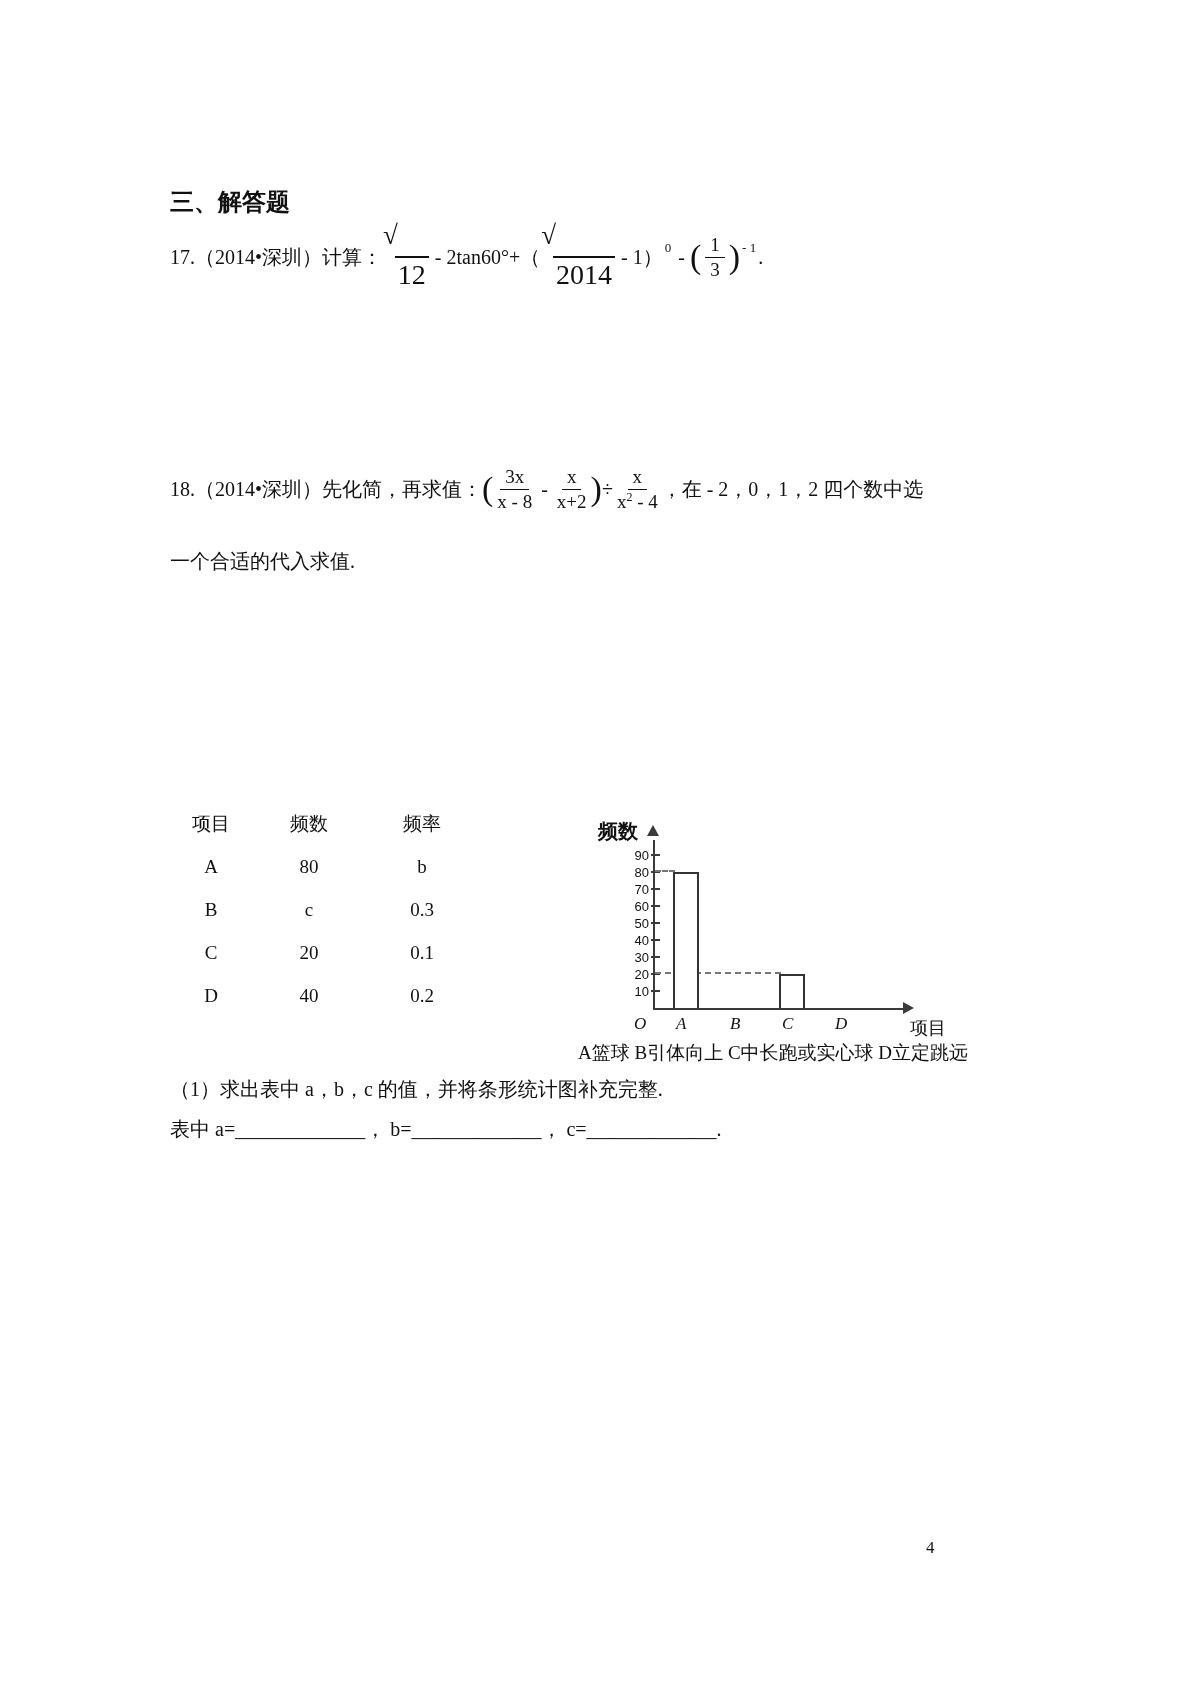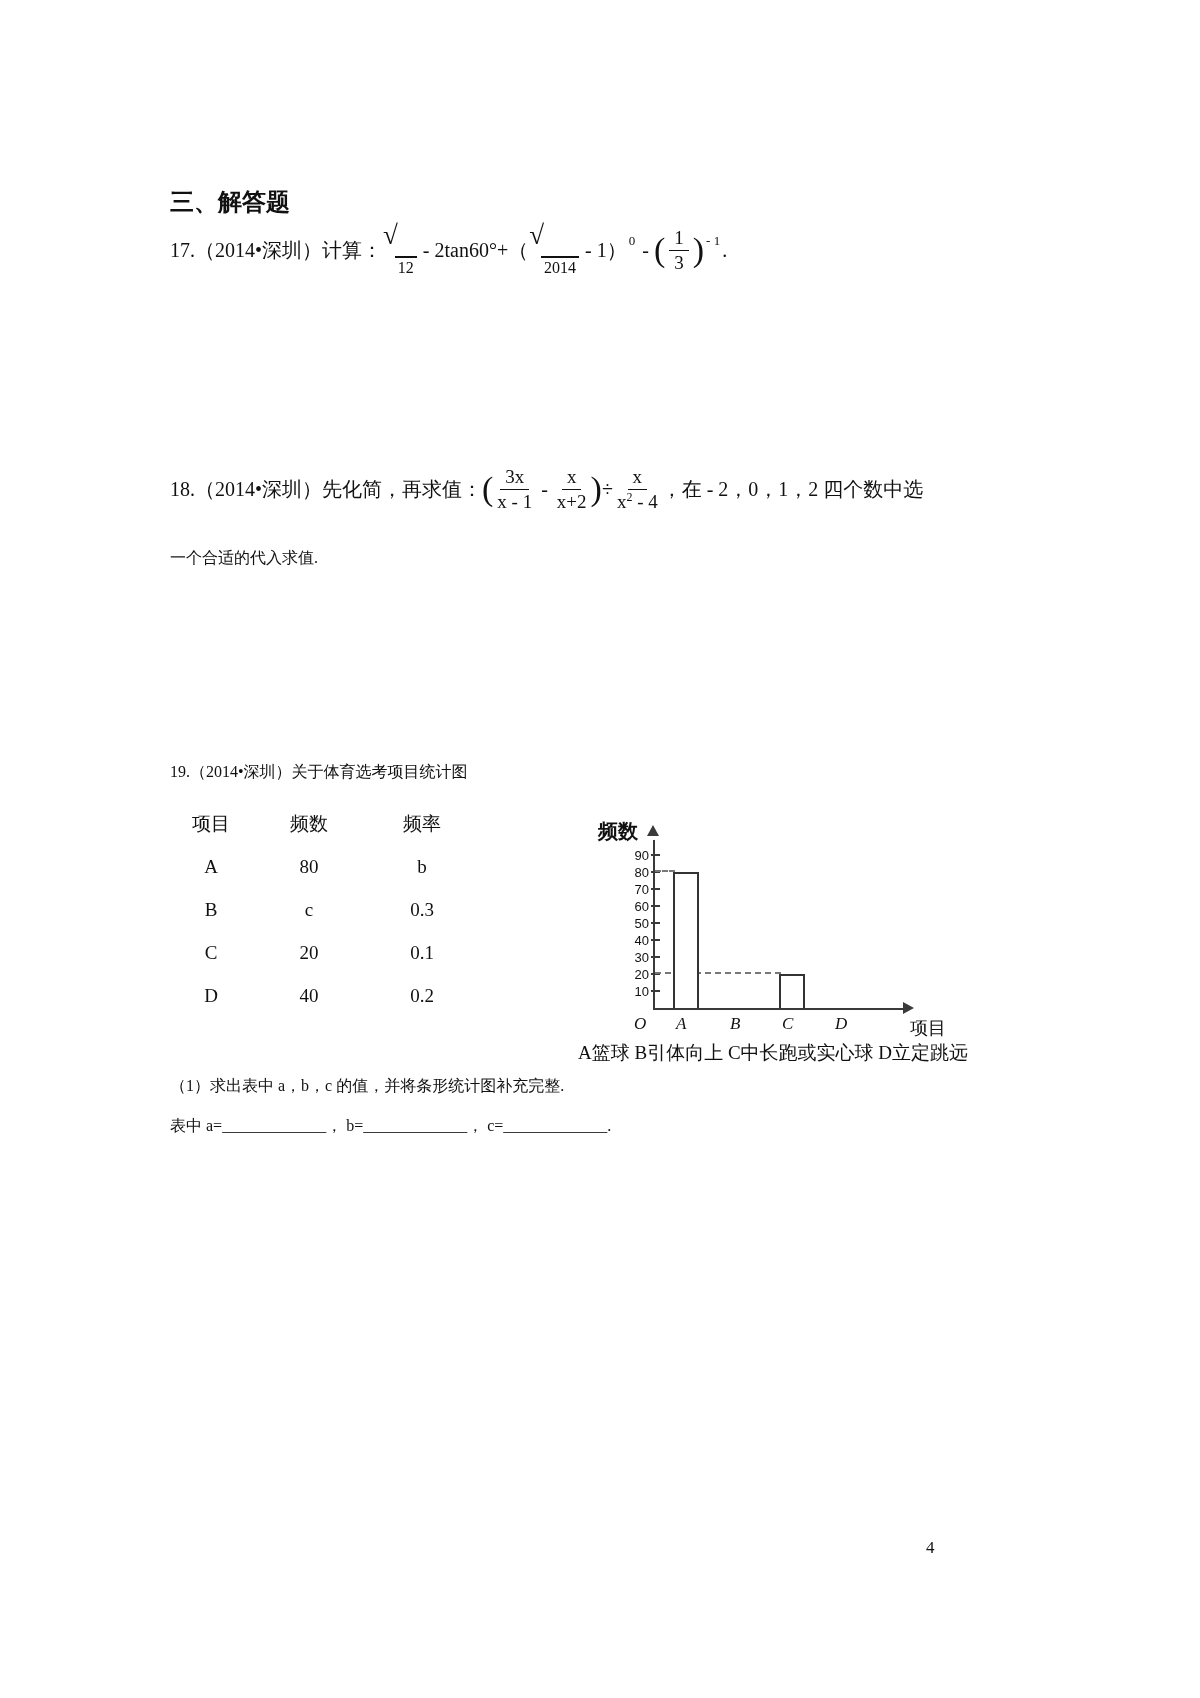--- a/index.html
+++ b/index.html
@@ -4,26 +4,26 @@
 <style>
   * { margin:0; padding:0; box-sizing:border-box; }
   html,body { background:#ffffff; }
   .page {
     position:relative; width:1200px; height:1698px; background:#ffffff;
     font-family:"Liberation Serif","DejaVu Serif",serif; color:#111;
     overflow:hidden;
   }
   .section-title { position:absolute; left:170px; top:186px; font-size:24px; font-weight:bold; }
   .mathline { position:absolute; display:flex; align-items:center; font-size:20px; }
-  .plain { position:absolute; font-size:16px; }
+  .plain { position:absolute; font-size:20px; }
   .txt { white-space:pre; font-size:20px; }
   
   .sqrt { display:inline-flex; align-items:flex-start; margin:0 1px; }
   .sqrt .sign { font-size:27px; line-height:1; margin-right:-3px; transform:translateY(-2px); }
-  .sqrt .radicand { border-top:2px solid #111; padding:1px 3px 0 3px; font-size:16px;margin-top:32px; }
+  .sqrt .radicand { border-top:2px solid #111; padding:1px 3px 0 3px; font-size:28px;margin-top:32px; }
   
   .frac { display:inline-flex; flex-direction:column; align-items:center; margin:0 4px; font-size:19px; line-height:1.15; text-align:center; }
   .frac .num { padding:0 5px 1px 5px; border-bottom:1.5px solid #111; white-space:pre; }
   .frac .den { padding-top:1px; white-space:pre; }
   .frac .den sup { font-size:12px; }
   .bigparen { font-size:34px; line-height:1; font-weight:400; transform:translateY(-1px); }
   .sup { font-size:13px; position:relative; top:-10px; white-space:pre; margin:0 2px; }
   
   .freq-table { position:absolute; left:172px; top:802px; border-collapse:collapse; font-size:19px; }
   .freq-table th, .freq-table td { font-weight:normal; text-align:center; height:43px; vertical-align:middle; padding:0; }
@@ -75,38 +75,37 @@
     <span class="bigparen">)</span>
     <span class="sup">- 1</span>
     <span class="txt">.</span>
   </div>
 
   <div class="mathline" style="left:170px; top:466px;">
     <span class="txt">18.（2014•深圳）先化简，再求值：</span>
     <span class="bigparen">(</span>
     <span class="frac">
       <span class="num">3x</span>
-      <span class="den">x - 1</span>
+      <span class="den">x - 8</span>
     </span>
     <span class="txt"> - </span>
     <span class="frac">
       <span class="num">x</span>
       <span class="den">x+2</span>
     </span>
     <span class="bigparen">)</span>
     <span class="txt">÷</span>
     <span class="frac">
       <span class="num">x</span>
       <span class="den"><span>x</span><sup>2</sup><span> - 4</span></span>
     </span>
     <span class="txt">，在 - 2，0，1，2 四个数中选</span>
   </div>
   <div class="plain" style="left:170px; top:548px;">一个合适的代入求值.</div>
 
-  <div class="plain" style="left:170px; top:762px;">19.（2014•深圳）关于体育选考项目统计图</div>
 
   <table class="freq-table">
     <thead>
       <tr>
         <th>项目</th>
         <th>频数</th>
         <th>频率</th>
       </tr>
     </thead>
     <tbody>

